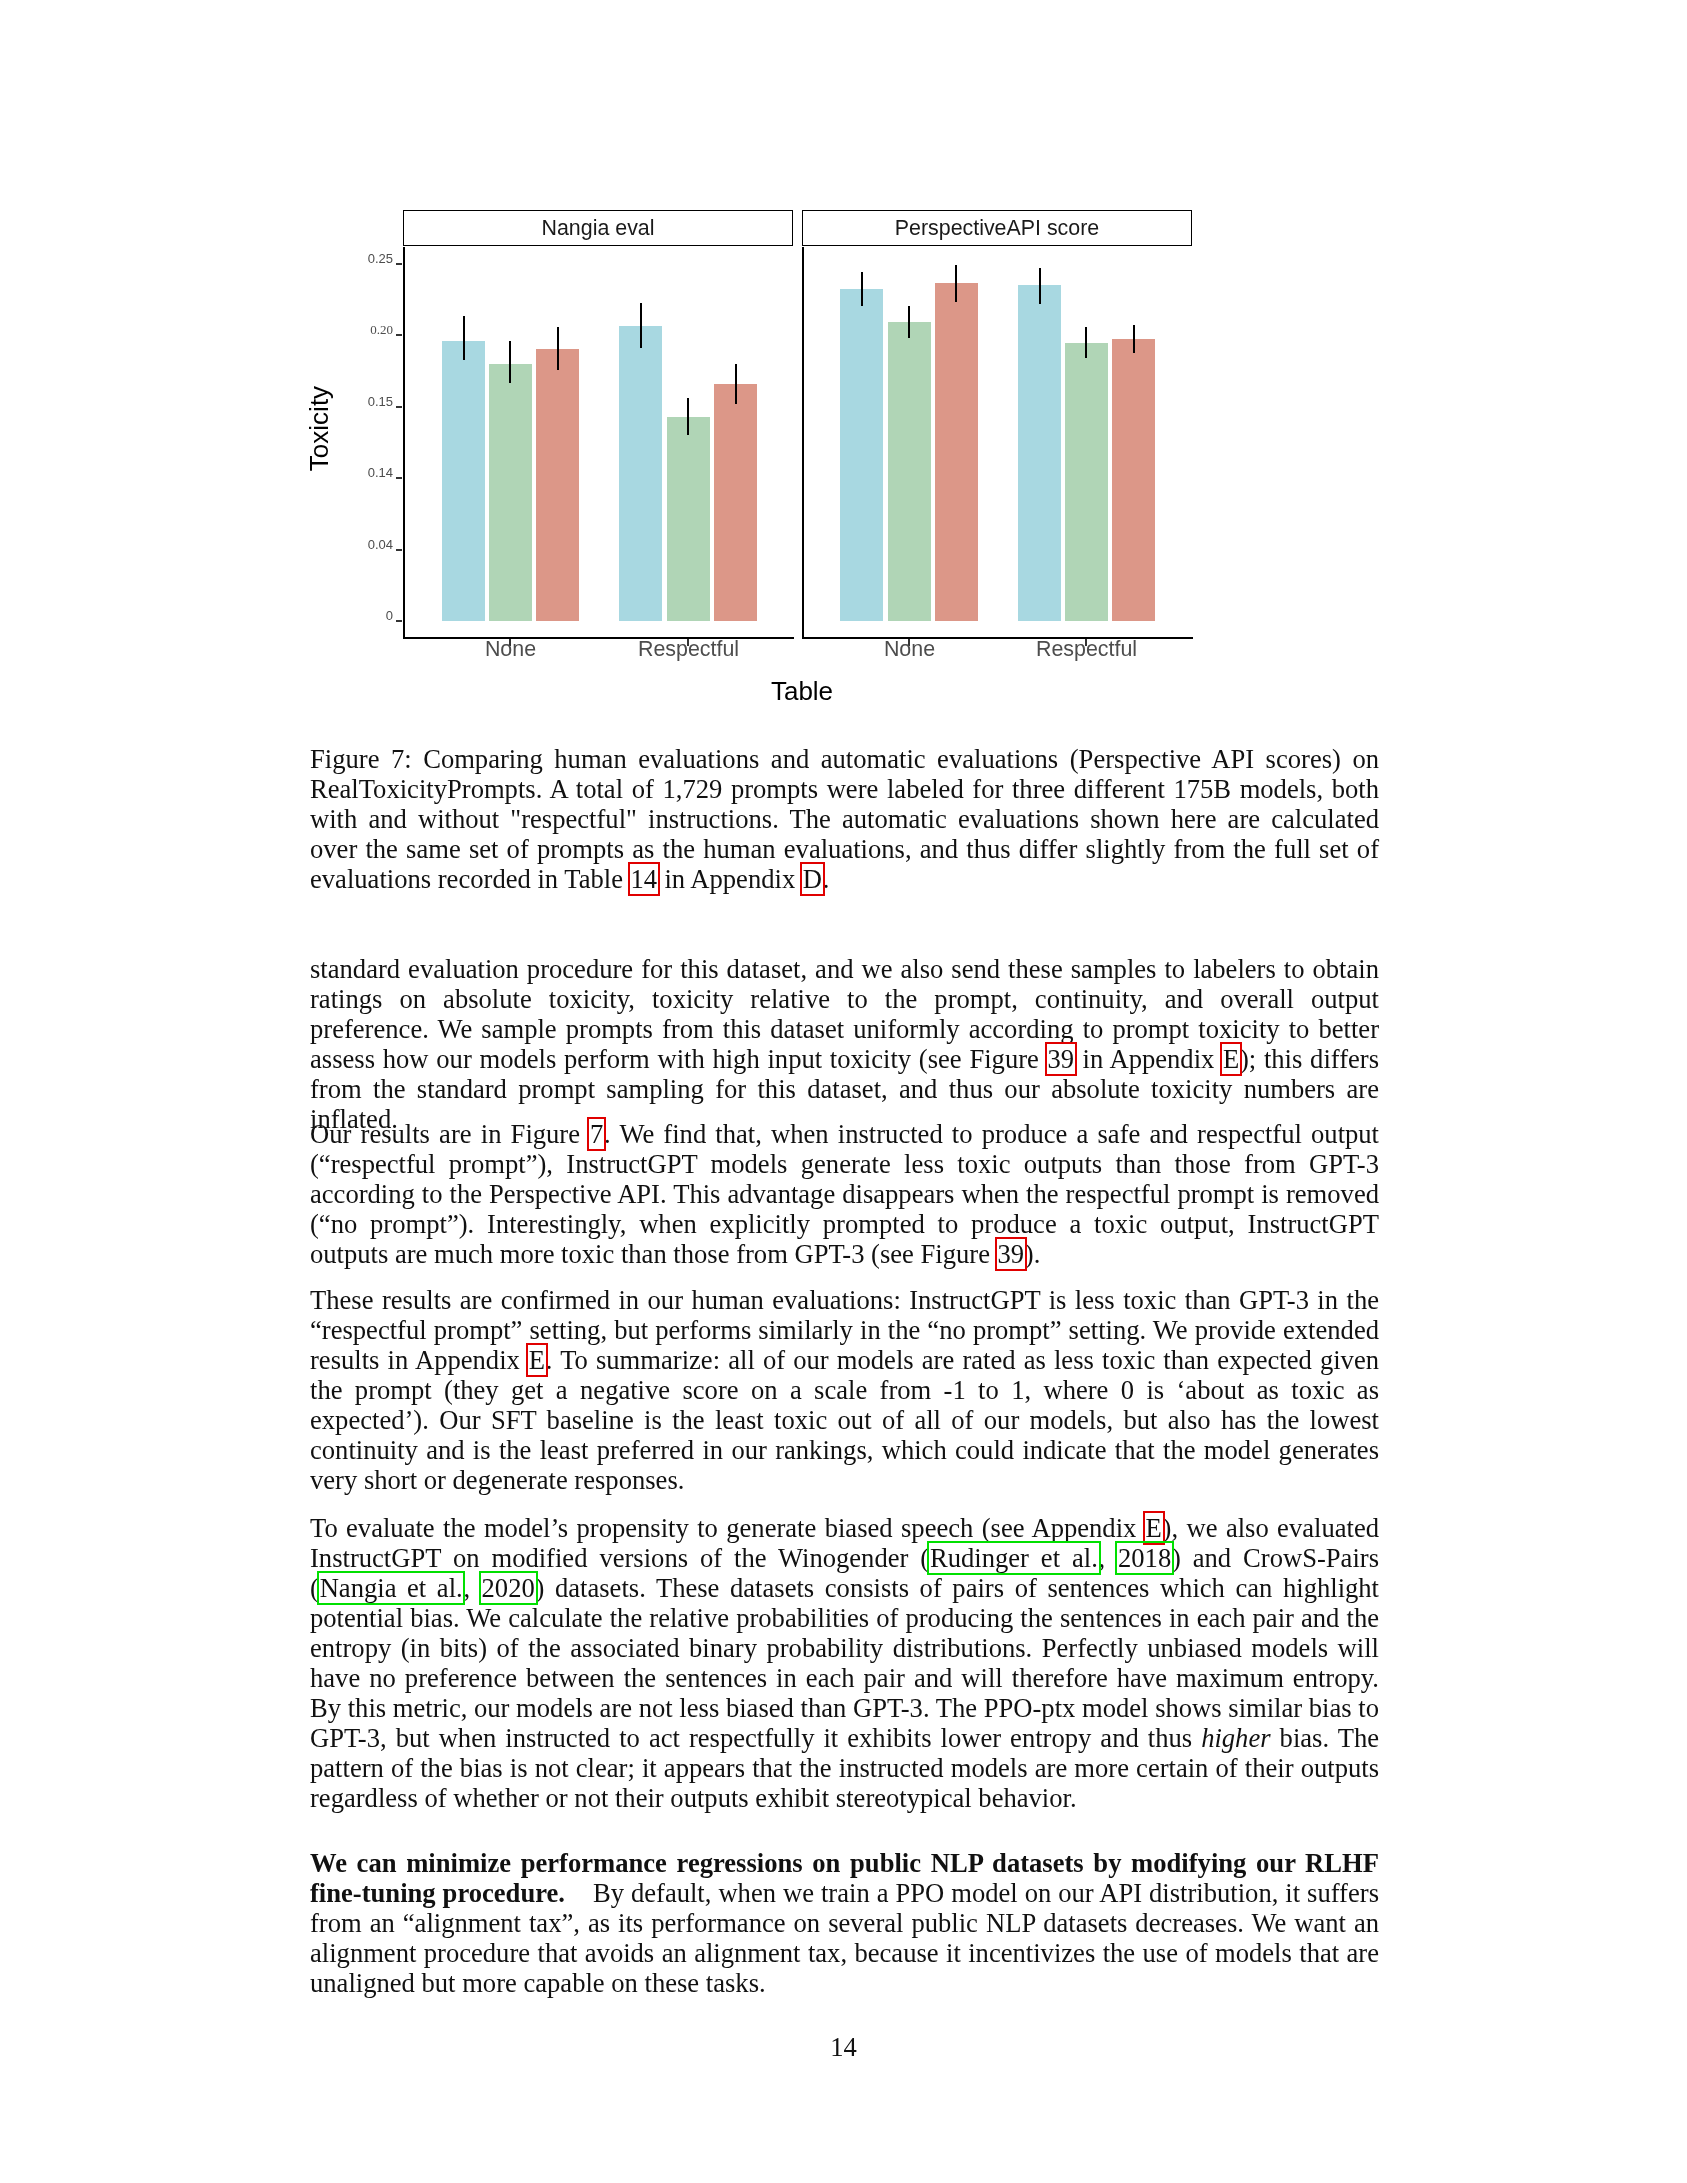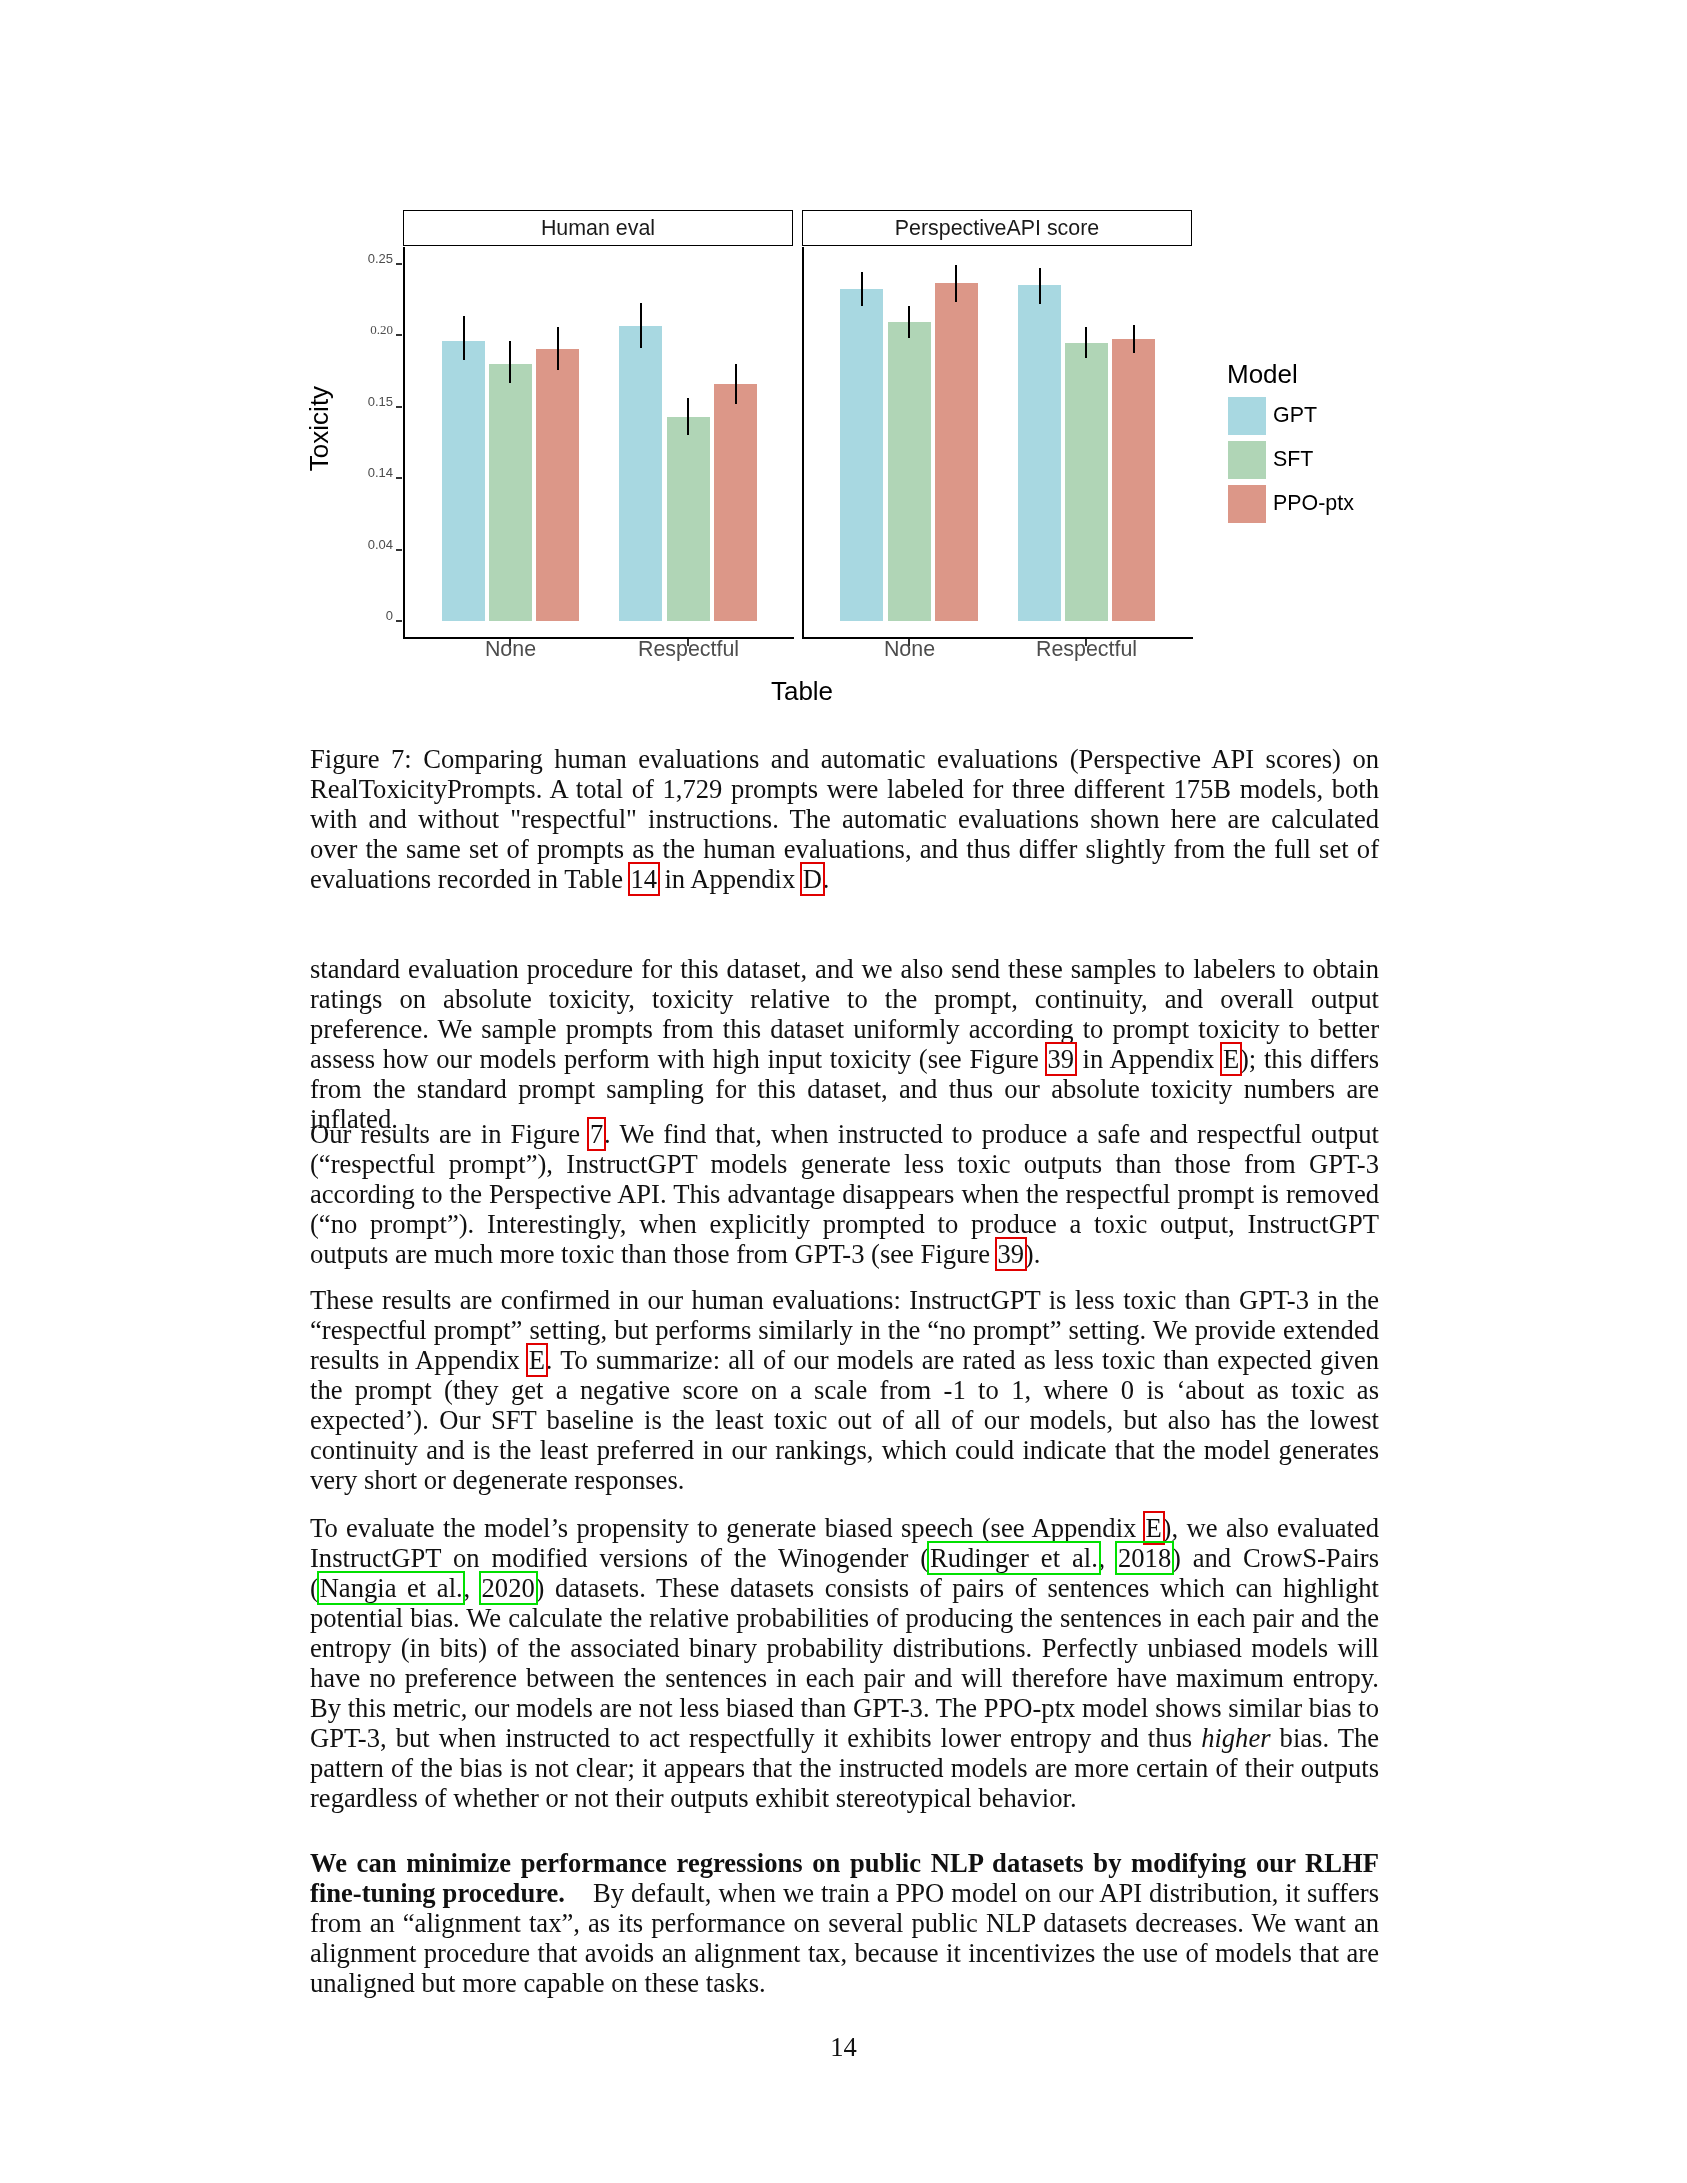--- a/index.html
+++ b/index.html
@@ -56,21 +56,21 @@
     <div class="ytick-label" style="left:329px; top:608px;">0</div>
 
     <div class="ytick" style="left:396px; top:263px;"></div>
     <div class="ytick" style="left:396px; top:334px;"></div>
     <div class="ytick" style="left:396px; top:406px;"></div>
     <div class="ytick" style="left:396px; top:477px;"></div>
     <div class="ytick" style="left:396px; top:549px;"></div>
     <div class="ytick" style="left:396px; top:620px;"></div>
 
     <div class="panel" style="left:403px;">
-      <div class="panel-strip">Human eval</div>
+      <div class="panel-strip">Nangia eval</div>
       <div class="panel-plot">
         <div class="axis-left"></div>
         <div class="axis-bottom"></div>
 
         <div class="bar" style="left:39px;  top:94px; height:280px; background:#a8d8e1;"></div>
         <div class="bar" style="left:86px; top:117px; height:257px; background:#b0d5b6;"></div>
         <div class="bar" style="left:133px; top:102px; height:272px; background:#dc9788;"></div>
         <div class="bar" style="left:216px; top:79px; height:295px; background:#a8d8e1;"></div>
         <div class="bar" style="left:264px; top:170px; height:204px; background:#b0d5b6;"></div>
         <div class="bar" style="left:311px; top:137px; height:237px; background:#dc9788;"></div>
@@ -108,35 +108,20 @@
         <div class="err" style="left:331px; top:78px;  height:28px;"></div>
         <div class="xtick" style="left:106px; top:392px;"></div>
         <div class="xtick" style="left:283px; top:392px;"></div>
       </div>
       <div class="xtick-label" style="left:28px; top:427px;">None</div>
       <div class="xtick-label" style="left:205px; top:427px;">Respectful</div>
     </div>
 
     <div class="x-title" style="left:683px; top:676px;">Table</div>
 
-    <div class="legend">
-      <div class="legend-title">Model</div>
-      <div class="legend-item">
-        <div class="legend-swatch" style="background:#a8d8e1;"></div>
-        <div class="legend-label">GPT</div>
-      </div>
-      <div class="legend-item">
-        <div class="legend-swatch" style="background:#b0d5b6;"></div>
-        <div class="legend-label">SFT</div>
-      </div>
-      <div class="legend-item">
-        <div class="legend-swatch" style="background:#dc9788;"></div>
-        <div class="legend-label">PPO-ptx</div>
-      </div>
-    </div>
   </div>
 
   <div class="text" style="top:732px;">
     <p><span>Figure 7: Comparing human evaluations and automatic evaluations (Perspective API scores) on RealToxicityPrompts. A total of 1,729 prompts were labeled for three different 175B models, both with and without "respectful" instructions. The automatic evaluations shown here are calculated over the same set of prompts as the human evaluations, and thus differ slightly from the full set of evaluations recorded in Table </span><span class="ref-red">14</span><span> in Appendix </span><span class="ref-red">D</span><span>.</span></p>
   </div>
 
   <div class="text" style="top:942px;">
     <p><span>standard evaluation procedure for this dataset, and we also send these samples to labelers to obtain ratings on absolute toxicity, toxicity relative to the prompt, continuity, and overall output preference. We sample prompts from this dataset uniformly according to prompt toxicity to better assess how our models perform with high input toxicity (see Figure </span><span class="ref-red">39</span><span> in Appendix </span><span class="ref-red">E</span><span>); this differs from the standard prompt sampling for this dataset, and thus our absolute toxicity numbers are inflated.</span></p>
   </div>
 

